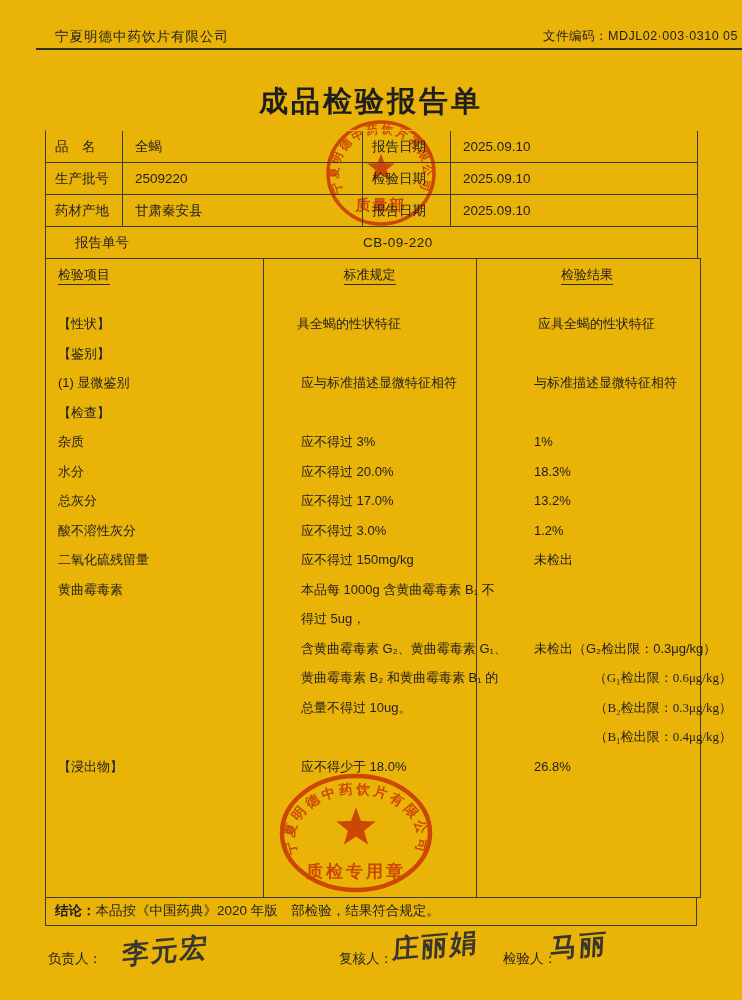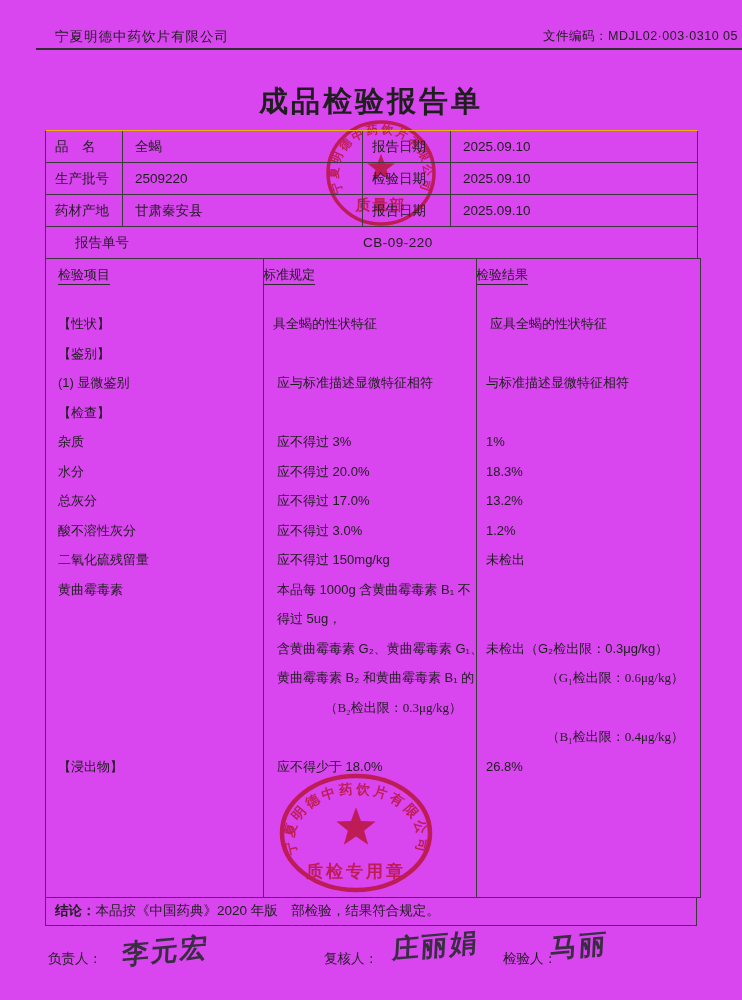--- a/index.html
+++ b/index.html
@@ -1,17 +1,17 @@
 <!DOCTYPE html>
 <html><head>
 <meta charset="utf-8">
 <style>
   html,body{margin:0;padding:0;background:#ffffff;}
   .page{
-    position:relative;width:742px;height:1000px;background:#d946ef;overflow:hidden;
+    position:relative;width:742px;height:1000px;background:#eab308;overflow:hidden;
     font-family:"Liberation Sans",sans-serif;color:#1e1e1e;
   }
   
   .hdr-company{position:absolute;left:55px;top:28px;font-size:13.5px;letter-spacing:1px;}
   .hdr-code{position:absolute;right:4px;top:28px;font-size:12.5px;letter-spacing:.5px;}
   .hdr-rule{position:absolute;left:36px;top:48px;width:706px;height:2px;background:#2f2f2f;}
   
   .title{position:absolute;left:0;top:82px;width:100%;text-align:center;
     font-size:29px;font-weight:bold;letter-spacing:3px;}
   
@@ -25,23 +25,23 @@
   .report-row .lbl{position:absolute;left:9px;top:0;line-height:31px;margin-left:20px;}
   .report-row .val{position:absolute;left:317px;top:0;line-height:31px;letter-spacing:.5px;}
   
   .main-table{position:absolute;left:45px;top:258px;width:656px;height:640px;
     border:1px solid #3a3a3a;box-sizing:border-box;font-size:13px;}
   .vline{position:absolute;top:0;bottom:0;width:1px;background:#3a3a3a;}
   .vline.v1{left:217px;} .vline.v2{left:430px;}
   .rt-head{display:grid;grid-template-columns:217px 213px 222px;height:50px;}
   .rt-head .hcell{padding-top:7px;}
   .rt-head .hcell.h1{padding-left:12px;}
-  .rt-head .hcell.h2,.rt-head .hcell.h3{text-align:left;}
+  .rt-head .hcell.h2,.rt-head .hcell.h3{text-align:center;}
   .rt-head .hcell span{border-bottom:1px solid #2c2c2c;padding-bottom:2px;}
-  .rrow{display:grid;grid-template-columns:217px 213px 222px;height:29.5px;}
+  .rrow{display:grid;grid-template-columns:217px 213px 222px;height:29.5px;gap:24px;}
   .rrow .cell{line-height:29.5px;white-space:nowrap;overflow:visible;box-sizing:border-box;}
   .rrow .c1{padding-left:12px;}
   .rrow .c2{padding-left:14px;}
   .rrow .c3{padding-left:10px;}
   .rrow .c3.ra{text-align:right;padding-right:14px;padding-left:0;font-family:Liberation Serif, serif;}
   
   .stamp{position:absolute;opacity:.83;mix-blend-mode:multiply;pointer-events:none;}
   .stamp-top{left:323px;top:118px;}
   
   .conclusion{position:absolute;left:45px;top:898px;width:652px;height:28px;
@@ -171,20 +171,21 @@
           <div class="cell c2">含黄曲霉毒素 G₂、黄曲霉毒素 G₁、</div>
           <div class="cell c3">未检出（G₂检出限：0.3μg/kg）</div>
         </div>
         <div class="rrow">
           <div class="cell c1"></div>
           <div class="cell c2">黄曲霉毒素 B₂ 和黄曲霉毒素 B₁ 的</div>
           <div class="cell c3 ra">（G₁检出限：0.6μg/kg）</div>
         </div>
         <div class="rrow">
           <div class="cell c1"></div>
+          <div class="cell c2">总量不得过 10ug。</div>
           <div class="cell c3 ra">（B₂检出限：0.3μg/kg）</div>
         </div>
         <div class="rrow">
           <div class="cell c1"></div>
           <div class="cell c2"></div>
           <div class="cell c3 ra">（B₁检出限：0.4μg/kg）</div>
         </div>
         <div class="rrow">
           <div class="cell c1">【浸出物】</div>
           <div class="cell c2">应不得少于 18.0%</div>
@@ -204,18 +205,18 @@
       <text x="80" y="105" text-anchor="middle" font-size="17" letter-spacing="3" fill="#d9453c" font-weight="bold">质检专用章</text>
     </svg>
   </div>
 
   <div class="conclusion">
     <span class="lbl">结论：</span><span>本品按《中国药典》2020 年版　部检验，结果符合规定。</span>
   </div>
 
   <div class="sig-label" style="left:48px;top:950px;">负责人：</div>
   <div class="sig" style="left:122px;top:933px;">李元宏</div>
-  <div class="sig-label" style="left:324px;top:950px;">复核人：</div>
+  <div class="sig-label" style="left:339px;top:950px;">复核人：</div>
   <div class="sig" style="left:392px;top:928px;">庄丽娟</div>
   <div class="sig-label" style="left:503px;top:950px;">检验人：</div>
   <div class="sig" style="left:550px;top:928px;">马丽</div>
 
 </div>
 
 </body></html>

